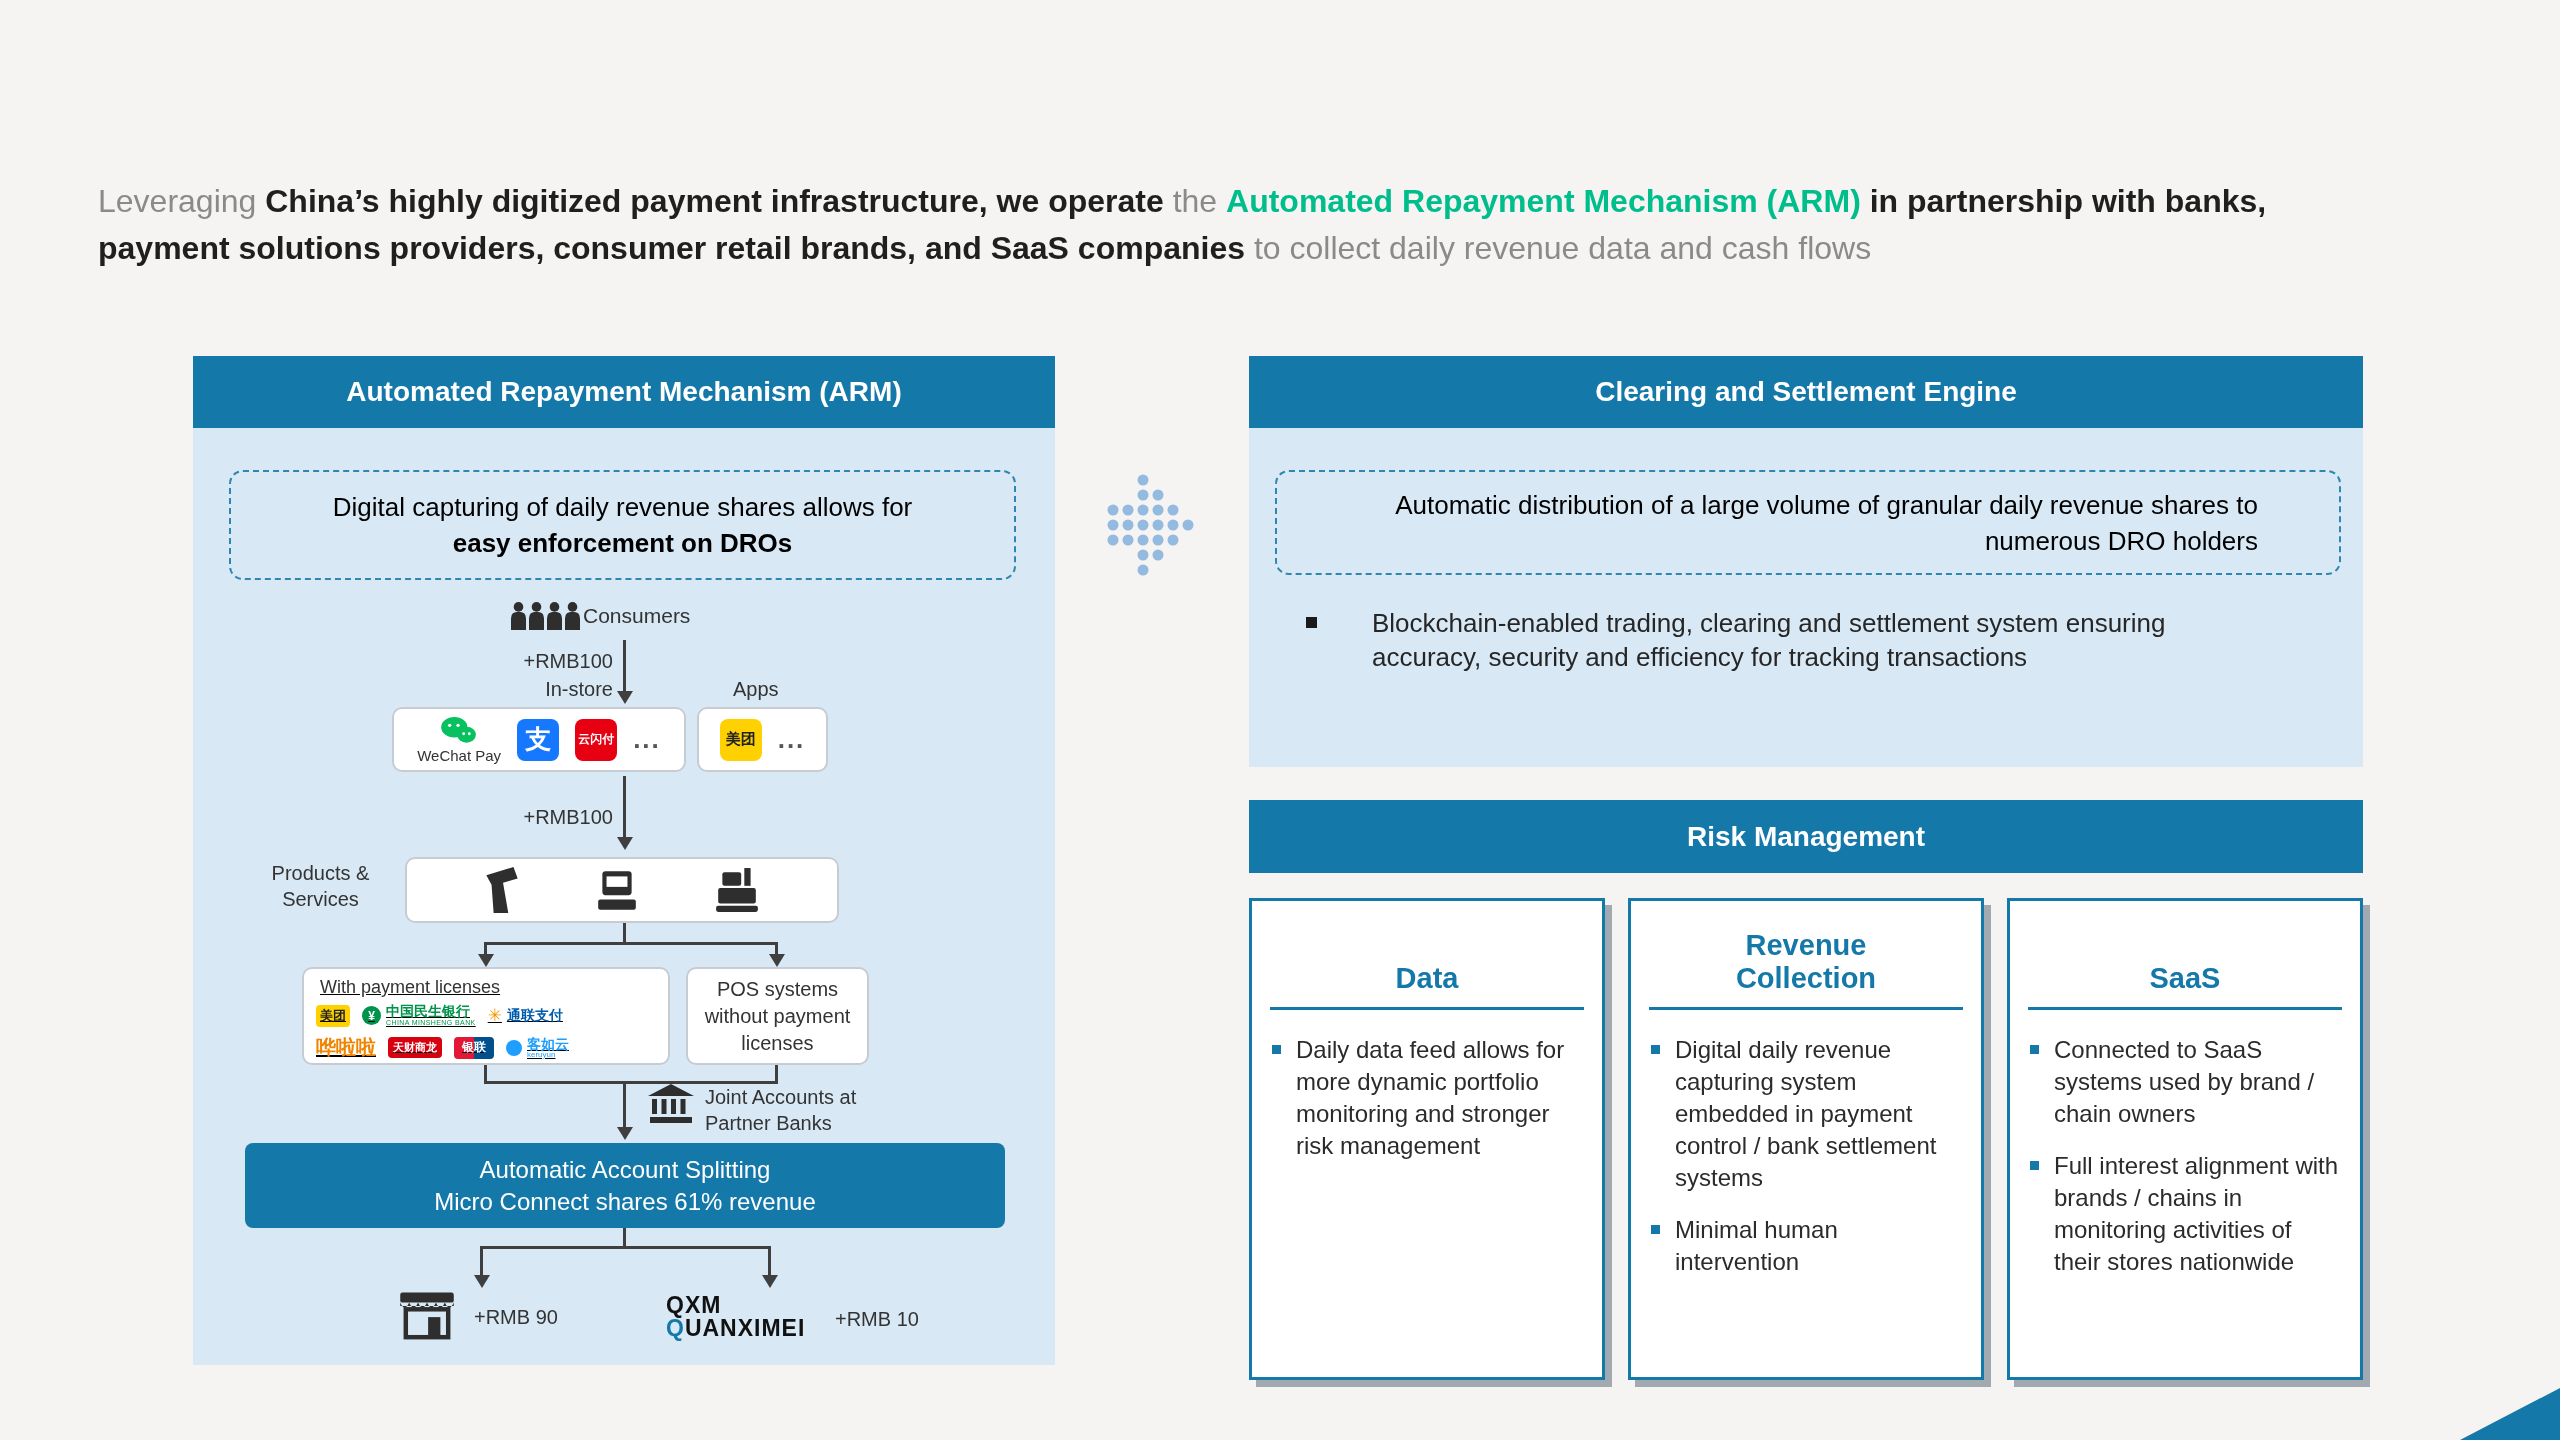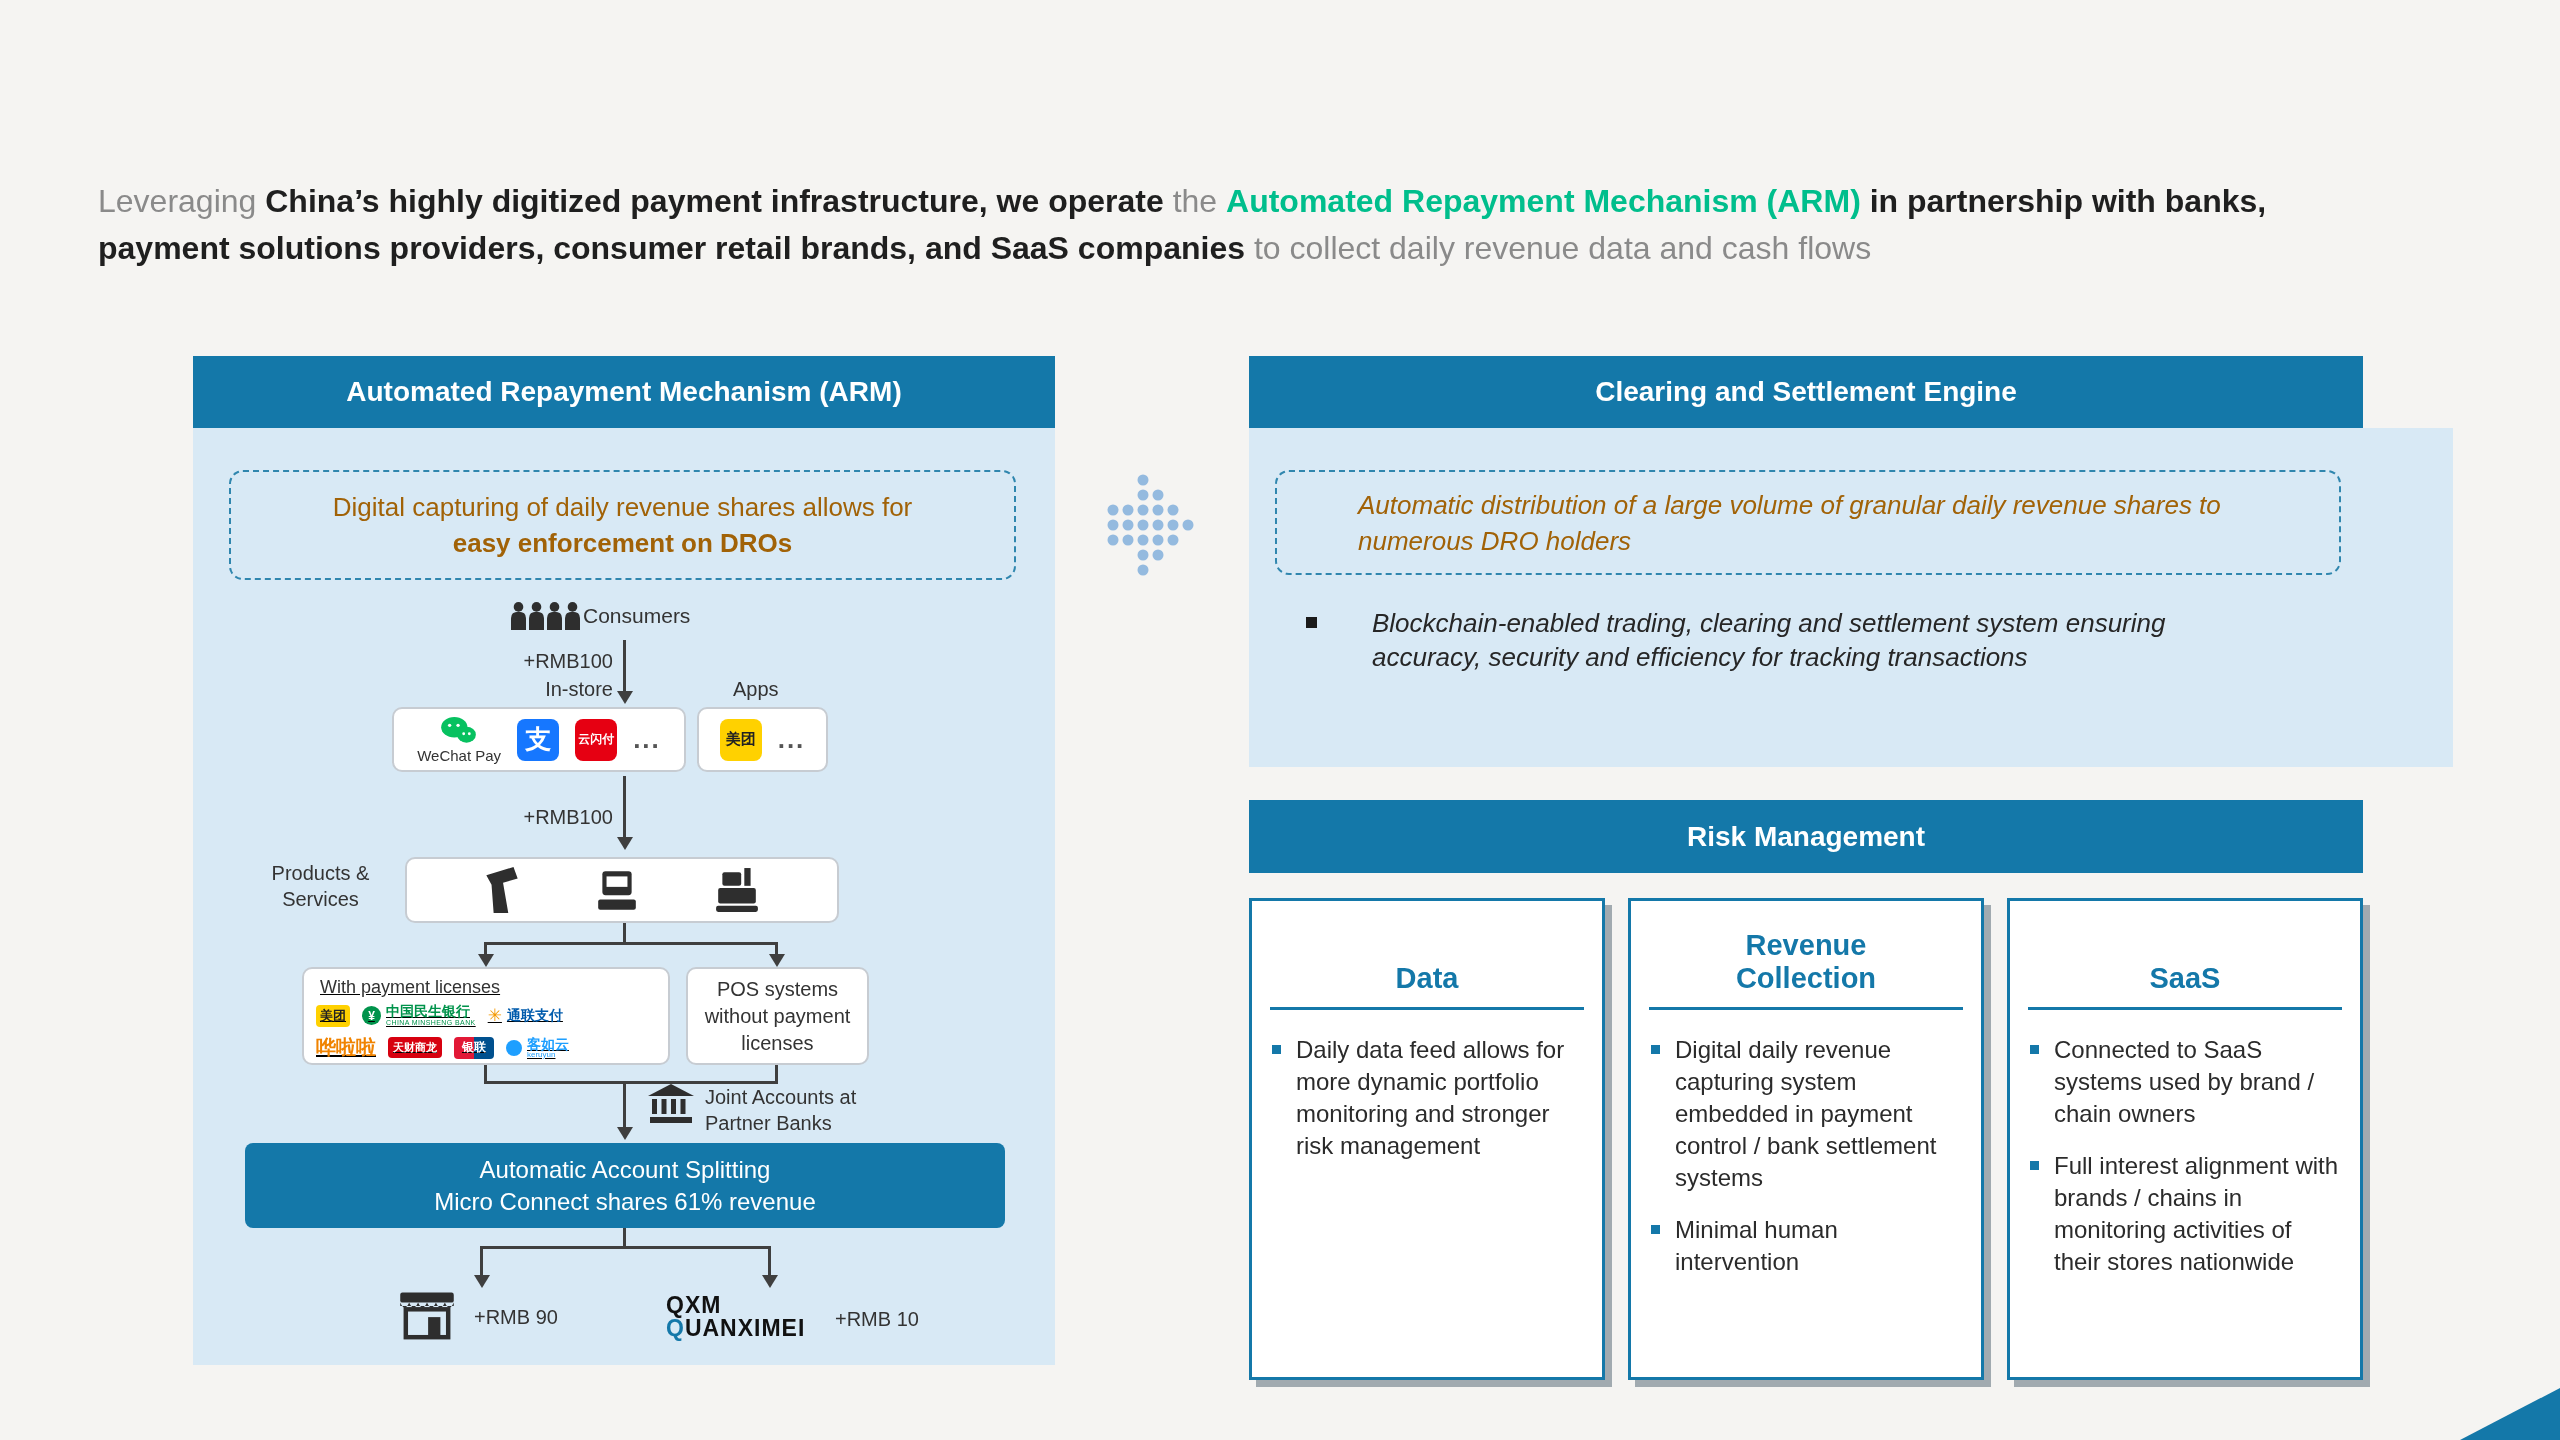--- a/index.html
+++ b/index.html
@@ -13,25 +13,25 @@
   .seg-dark { color:#1f1f1f; font-weight:bold; }
   .seg-accent { color:#00BE8C; font-weight:bold; }
 
   
   .panel-header { background:#1478A9; color:#fff; font-weight:bold; font-size:28px; text-align:center;
                   height:72px; line-height:72px; }
   .arm-panel { position:absolute; left:193px; top:356px; width:862px; }
   .arm-body { position:relative; width:862px; height:937px; background:#D8E9F5; }
 
   .clearing-panel { position:absolute; left:1249px; top:356px; width:1114px; }
-  .clearing-body { position:relative; width:1204px; height:339px; background:#D8E9F5;font-style:italic; }
-
-  .dashed-callout { position:absolute; border:2px dashed #2F86AE; border-radius:14px; color:#a16207;
+  .clearing-body { position:relative; width:1114px; height:339px; background:#D8E9F5; }
+
+  .dashed-callout { position:absolute; border:2px dashed #2F86AE; border-radius:14px; color:#000000;
                     display:flex; flex-direction:column; align-items:center; justify-content:center;
-                    font-size:26px; line-height:36px; text-align:left; }
+                    font-size:26px; line-height:36px; text-align:right; }
   .callout-bold { font-weight:bold; }
 
   
   .vline { position:absolute; width:3px; background:#3f3f3f; }
   .hline { position:absolute; height:3px; background:#3f3f3f; }
   .varrow { position:absolute; width:3px; background:#3f3f3f; }
   .varrow::after { content:""; position:absolute; left:-6.5px; bottom:-12px; width:0; height:0;
                    border-left:8px solid transparent; border-right:8px solid transparent; border-top:13px solid #3f3f3f; }
 
   .flow-label { position:absolute; font-size:20px; color:#333; }

